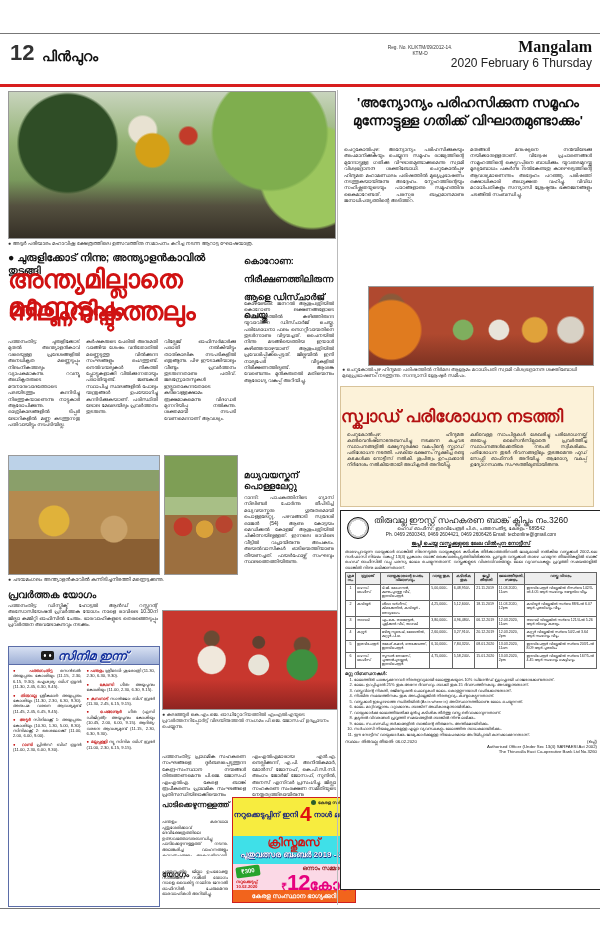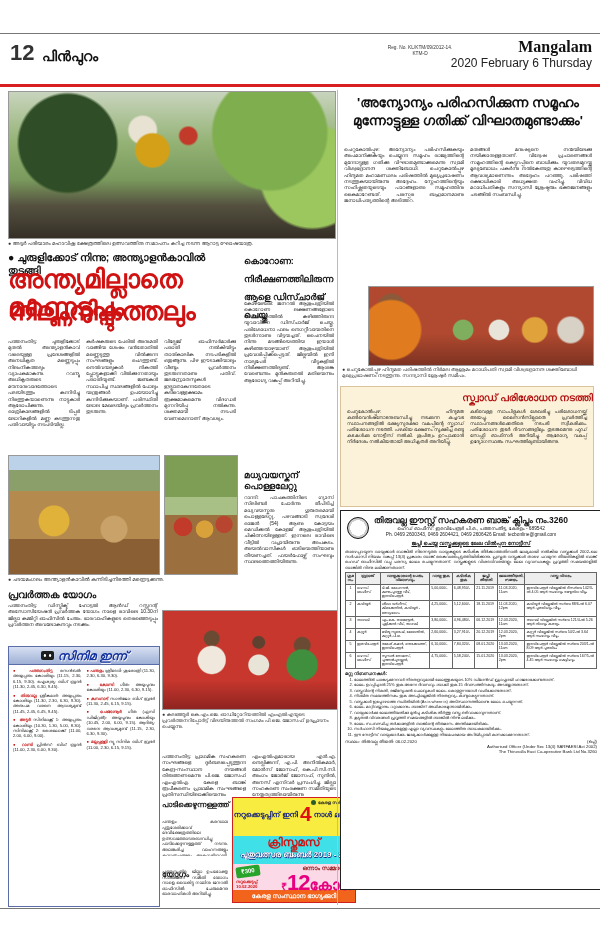--- a/index.html
+++ b/index.html
@@ -17,21 +17,21 @@
   
   .pagenum{font-size:22px;font-weight:bold;color:#333;font-family:"Liberation Sans",sans-serif;}
   .section-name{font-size:14px;font-weight:bold;color:#111;}
   .regblock{font-size:4.8px;line-height:6px;color:#333;text-align:center;}
   .masthead{font-family:"Liberation Serif",serif;font-size:16px;font-weight:bold;color:#111;text-align:right;}
   .dateline{font-size:12px;color:#222;text-align:right;}
   
   .quote-head{font-size:13.5px;line-height:17px;font-weight:bold;color:#111;text-align:center;}
   
   .squad-box{background:#fcf2d9;border:1px solid #d8c39a;}
-  .squad-title{font-size:10px;font-weight:bold;color:#b31212;text-align:right;margin-top:5px;}
+  .squad-title{font-size:17px;font-weight:bold;color:#b31212;text-align:left;margin-top:20px;}
   .squad-cols{display:flex;gap:6px;padding:5px 6px;}
   .squad-col{flex:1;font-size:4.8px;line-height:6px;text-align:justify;color:#222;}
   
   .cinema-box{border:1px solid #5b6da8;background:#fff;}
   .cinema-head{height:17px;background:linear-gradient(180deg,#d7e0f2,#9fb0d6);display:flex;align-items:center;justify-content:center;gap:4px;border-bottom:1px solid #5b6da8;}
   .reel{width:13px;height:9px;border-radius:2px;background:radial-gradient(circle at 30% 50%,#fff 0 1px,transparent 1.5px),radial-gradient(circle at 70% 50%,#fff 0 1px,transparent 1.5px),#1c1c1c;}
   .cinema-title{font-size:12px;font-weight:bold;font-style:italic;color:#16339e;text-shadow:0.5px 0.5px 0 #fff;}
   .cinema-list{padding:3px 4px;column-count:2;column-gap:5px;font-size:4.2px;line-height:5.4px;text-align:justify;height:228px;overflow:hidden;}
   .town{break-inside:avoid;margin-bottom:3px;}
   .town-name{color:#c40f0f;font-weight:bold;}
@@ -51,21 +51,21 @@
   .drawdate{position:absolute;left:3px;top:15px;font-size:4.3px;font-weight:bold;color:#d01212;line-height:5px;}
   .prize-label{position:absolute;right:8px;top:1px;font-size:6px;font-weight:bold;color:#8a1111;}
   .prize-row{position:absolute;right:4px;top:6px;color:#e6007e;font-weight:bold;}
   .prize-cur{font-size:10px;}
   .prize-num{font-size:22px;letter-spacing:-1px;}
   .prize-unit{font-size:15px;}
   .ad-orange{background:#f2641c;height:12px;color:#fff;font-size:6.5px;font-weight:bold;text-align:center;line-height:12px;}
   
   .bank{border:1.5px solid #222;padding:3px 4px;overflow:hidden;background:#fff;}
   .bank-logo{position:absolute;left:6px;top:6px;width:20px;height:20px;border-radius:50%;border:1.5px solid #111;background:radial-gradient(circle,#fff 55%,#cfcfcf 56%);}
-  .bank-title{font-size:8.5px;font-weight:bold;text-align:center;color:#111;margin-top:1px;}
+  .bank-title{font-size:8.5px;font-weight:normal;text-align:center;color:#111;margin-top:1px;}
   .bank-sub{font-size:4.8px;text-align:center;color:#222;line-height:6px;}
   .bank-subject{font-size:5.5px;font-weight:bold;text-align:center;text-decoration:underline;margin:2px 0;}
   .bank-intro{font-size:4.2px;line-height:5.2px;text-align:justify;color:#222;}
   .bank-table{width:100%;border-collapse:collapse;margin-top:2px;}
   .bank-table th,.bank-table td{border:0.5px solid #666;padding:1px;vertical-align:top;}
   .bank-table th{font-size:3.8px;line-height:4.4px;background:#eee;font-weight:bold;text-align:center;}
   .bank-table td{font-size:3.6px;line-height:4.4px;text-align:left;}
   .bank-table td:nth-child(1){text-align:center;width:4%;}
   .bank-table th:nth-child(2),.bank-table td:nth-child(2){width:9%;}
   .bank-table th:nth-child(3),.bank-table td:nth-child(3){width:20%;}

